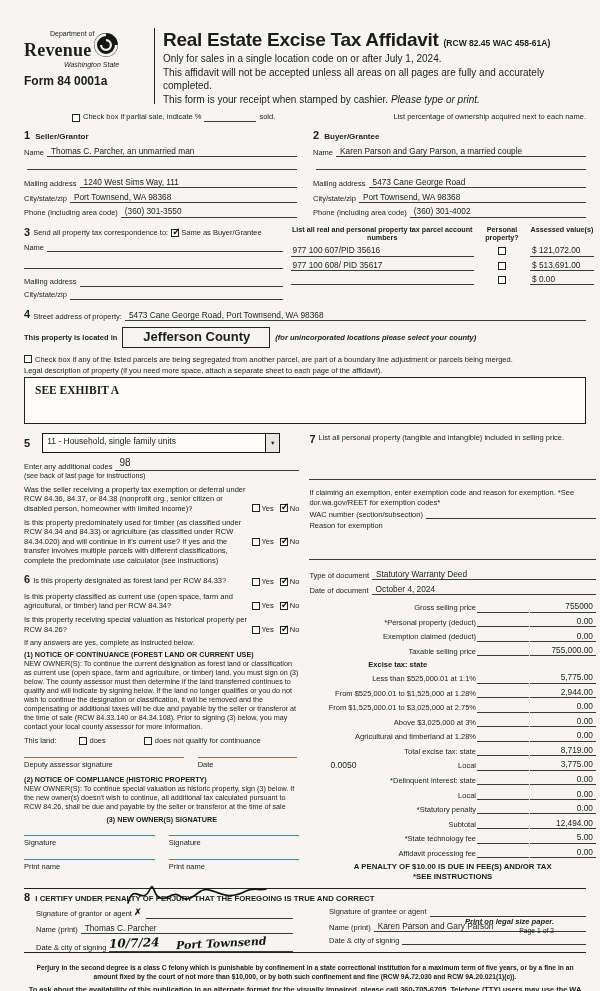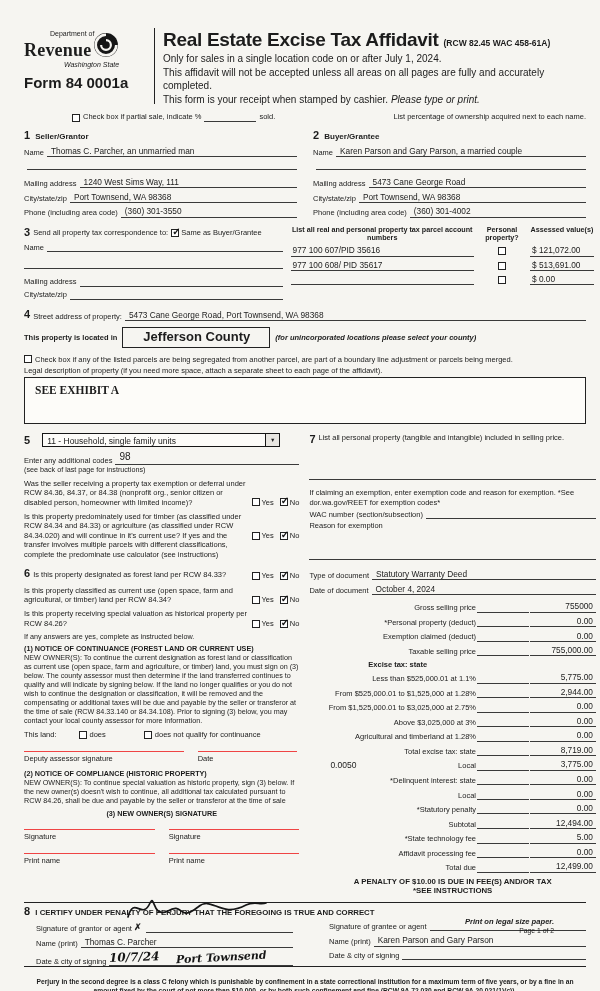--- a/index.html
+++ b/index.html
@@ -10,21 +10,21 @@
     padding: 26px 14px 0 24px; font-size: 7.5px; line-height: 1.25;
   }
   
   .hdr { display: flex; align-items: stretch; margin-bottom: 6px; }
   .logo-block { width: 128px; flex: 0 0 128px; padding-top: 4px; }
   .dept-small { font-size: 7px; margin-left: 26px; }
   .dept-row { display: flex; align-items: center; }
   .dept-big { font-family: "Liberation Serif", serif; font-weight: 700; font-size: 18px; letter-spacing: 0.2px; }
   .logo-swirl { margin-left: 2px; margin-top: -8px; }
   .dept-sub { font-style: italic; font-size: 7px; margin-left: 40px; }
-  .form-number { font-weight: 700; font-size: 15px; margin-top: 4px; }
+  .form-number { font-weight: 700; font-size: 12px; margin-top: 4px; }
   .hdr-divider { width: 0; border-left: 1.6px solid #222; margin: 2px 8px 2px 2px; }
   .title-block { flex: 1; padding-top: 2px; }
   .title-row { display: flex; align-items: baseline; gap: 5px; }
   .form-title { font-size: 19px; font-weight: 700; letter-spacing: -0.3px; white-space: nowrap; }
   .title-ref { font-size: 8.5px; font-weight: 700; }
   .hdr-note { font-size: 10px; margin-top: 1.5px; }
   .italic { font-style: italic; }
   
   .row { display: flex; align-items: flex-end; }
   .fill { flex: 1; border-bottom: 1px solid #3a3a3a; min-height: 9px; margin-left: 3px; }
@@ -54,21 +54,21 @@
   .p-val { border-bottom: 1px solid #3a3a3a; font-size: 8.3px; min-height: 10px; padding-left: 2px; }
   
   .sec4 { margin-top: 8px; }
   .county-box { display: inline-block; border: 1.4px solid #222; font-weight: 700; font-size: 13px;
                 padding: 1px 6px 1px 20px; min-width: 148px; margin: 4px 5px; }
   .located-note { font-weight: 700; font-style: italic; }
   .legal-box { border: 1.5px solid #222; height: 47px; margin-top: 2px; padding: 5px 10px;
                font-family: "Liberation Serif", serif; font-weight: 700; font-size: 11.5px; background: #fdfcf9; }
   
   .main-cols { display: grid; grid-template-columns: 49% 51%; column-gap: 10px; margin-top: 9px; }
-  .combo { border: 1.6px solid #161616; display: flex; align-items: stretch; height: 14px; flex: 1; background: #fdfcf9; max-width: 238px; }
+  .combo { border: 1.6px solid #161616; display: flex; align-items: stretch; height: 20px; flex: 1; background: #fdfcf9; max-width: 238px; }
   .combo-txt { flex: 1; padding: 2px 0 0 4px; font-size: 8.5px; }
   .combo-btn { width: 14px; border-left: 1.3px solid #161616; background: #e8e6e1;
                display: flex; align-items: center; justify-content: center; }
   .combo-btn::after { content: "▼"; font-size: 5.5px; }
   .qrow { display: flex; align-items: flex-end; margin-top: 5px; }
   .qtext { flex: 1; }
   .typed { font-size: 10px; }
   .small-note { font-size: 7.2px; }
   .para { margin-top: 4px; font-size: 7.2px; }
   .sig-pair { display: grid; grid-template-columns: 1fr 1fr; column-gap: 14px; margin-top: 11px; }
@@ -463,25 +463,20 @@
           </div>
           <div class="trow">
             <span class="tlabel">*State technology fee</span>
             <span class="tline"></span>
             <span class="tval">5.00</span>
           </div>
           <div class="trow">
             <span class="tlabel">Affidavit processing fee</span>
             <span class="tline"></span>
             <span class="tval">0.00</span>
-          </div>
-          <div class="trow">
-            <span class="tlabel">Total due</span>
-            <span class="tline"></span>
-            <span class="tval">12,499.00</span>
           </div>
         </div>
       <div class="min-note">A PENALTY OF $10.00 IS DUE IN FEE(S) AND/OR TAX</div>
       <div class="min-note" style="margin-top:0;">*SEE INSTRUCTIONS</div>
     </div>
   </div>
 
   <div class="sec8">
     <div class="cert-line"><span class="secnum">8</span>
       <span>I CERTIFY UNDER PENALTY OF PERJURY THAT THE FOREGOING IS TRUE AND CORRECT</span></div>

